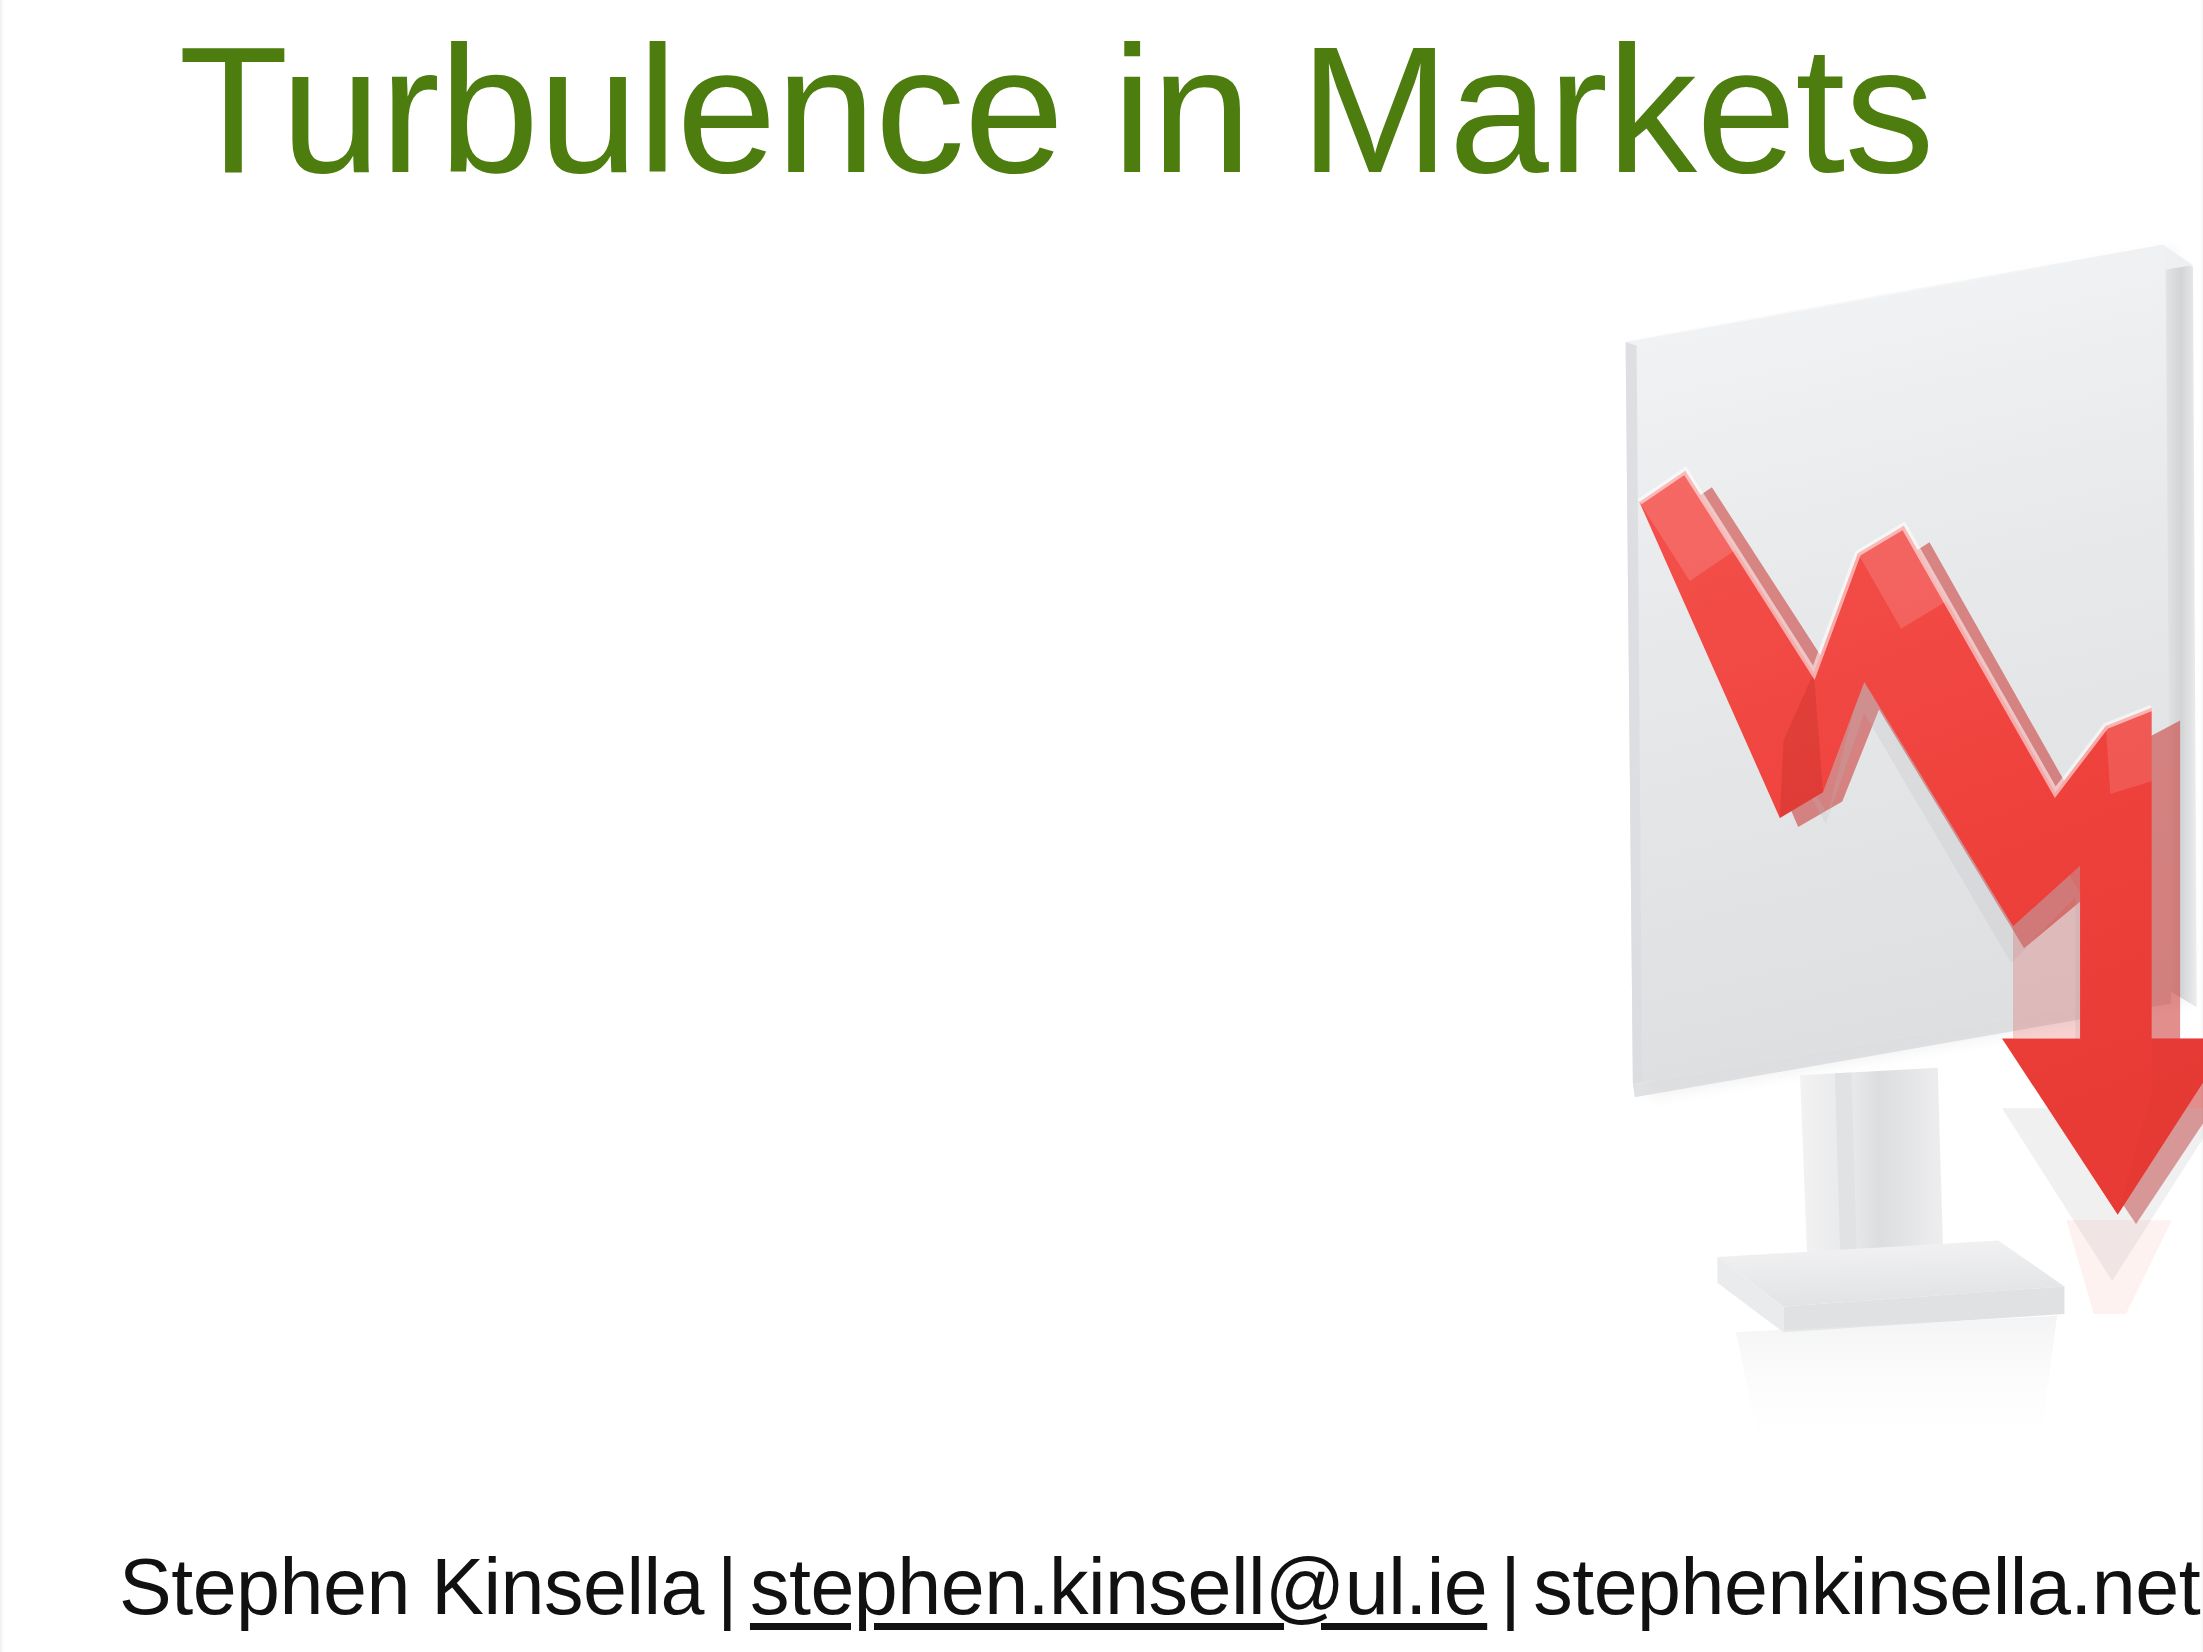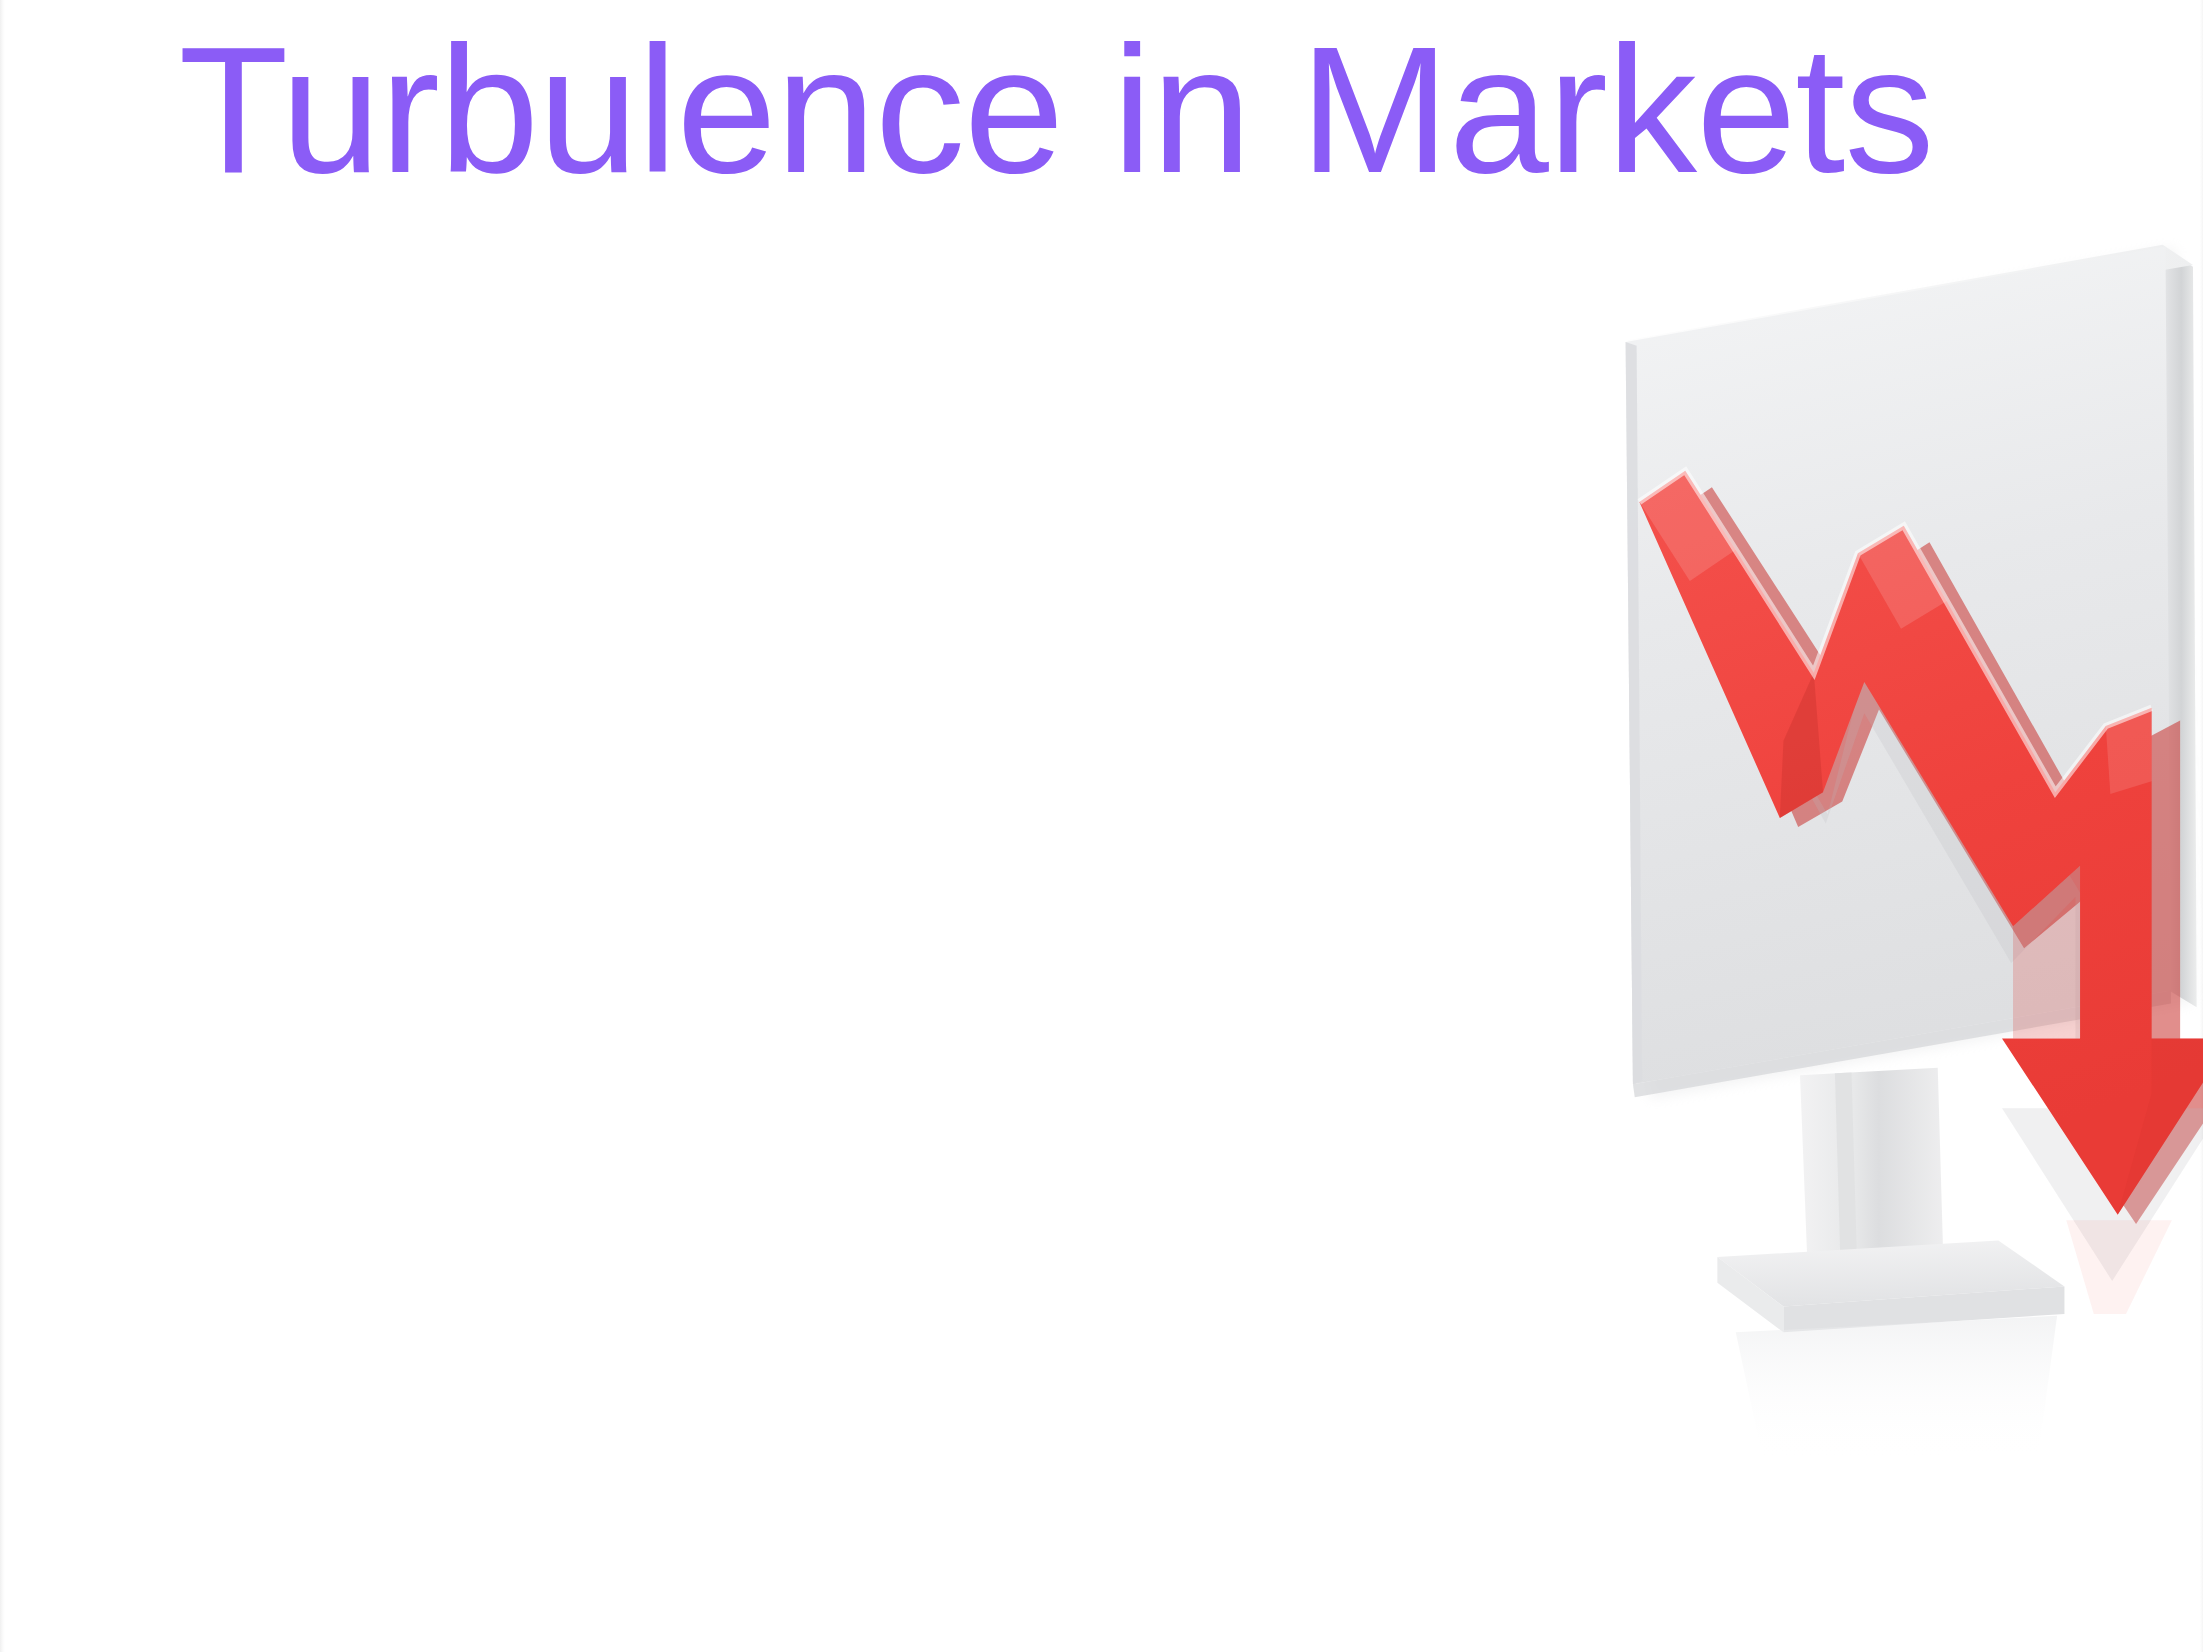--- a/index.html
+++ b/index.html
@@ -35,21 +35,21 @@
     position: absolute;
     left: 0;
     top: 20px;
     width: 2112px;
     text-align: center;
     font-family: "Liberation Sans", sans-serif;
     font-weight: 400;
     font-size: 180px;
     letter-spacing: -0.9px;
     line-height: 1.0;
-    color: #8b5cf6;
+    color: #4d7c0f;
     white-space: nowrap;
   }
 
   
   #monitor-graphic {
     position: absolute;
     left: 1038px;
     top: 230px;
     width: 1166px;
     height: 1332px;
@@ -186,15 +186,18 @@
       <polygon points="808,640 855,612 845,482 812,556" fill="#c7312d" opacity="0.40"></polygon>
       <polygon points="1062,758 1135,692 1135,880 1062,880" fill="#d9332e" opacity="0.22"></polygon>
       <polygon points="1176,1072 1300,880 1213,880 1213,940" fill="#d3332f" opacity="0.18"></polygon>
 
       <path d="M 655,296 L 705,262 L 845,482 L 893,352 L 943,322 L 1108,612 L 1163,540 L 1213,520" fill="none" stroke="#ffffff" stroke-width="7" opacity="0.55"></path>
 
       <polygon points="1120,1078 1235,1078 1185,1180 1150,1180" fill="#f0443f" opacity="0.07"></polygon>
     </svg>
   </div>
 
+  <div class="footer">
+    <span>Stephen Kinsella</span><span class="sep">|</span><span class="email">stephen.kinsell@ul.ie</span><span class="sep">|</span><span class="site">stephenkinsella.net</span>
+  </div>
 
 </div>
 
 
 </body></html>

